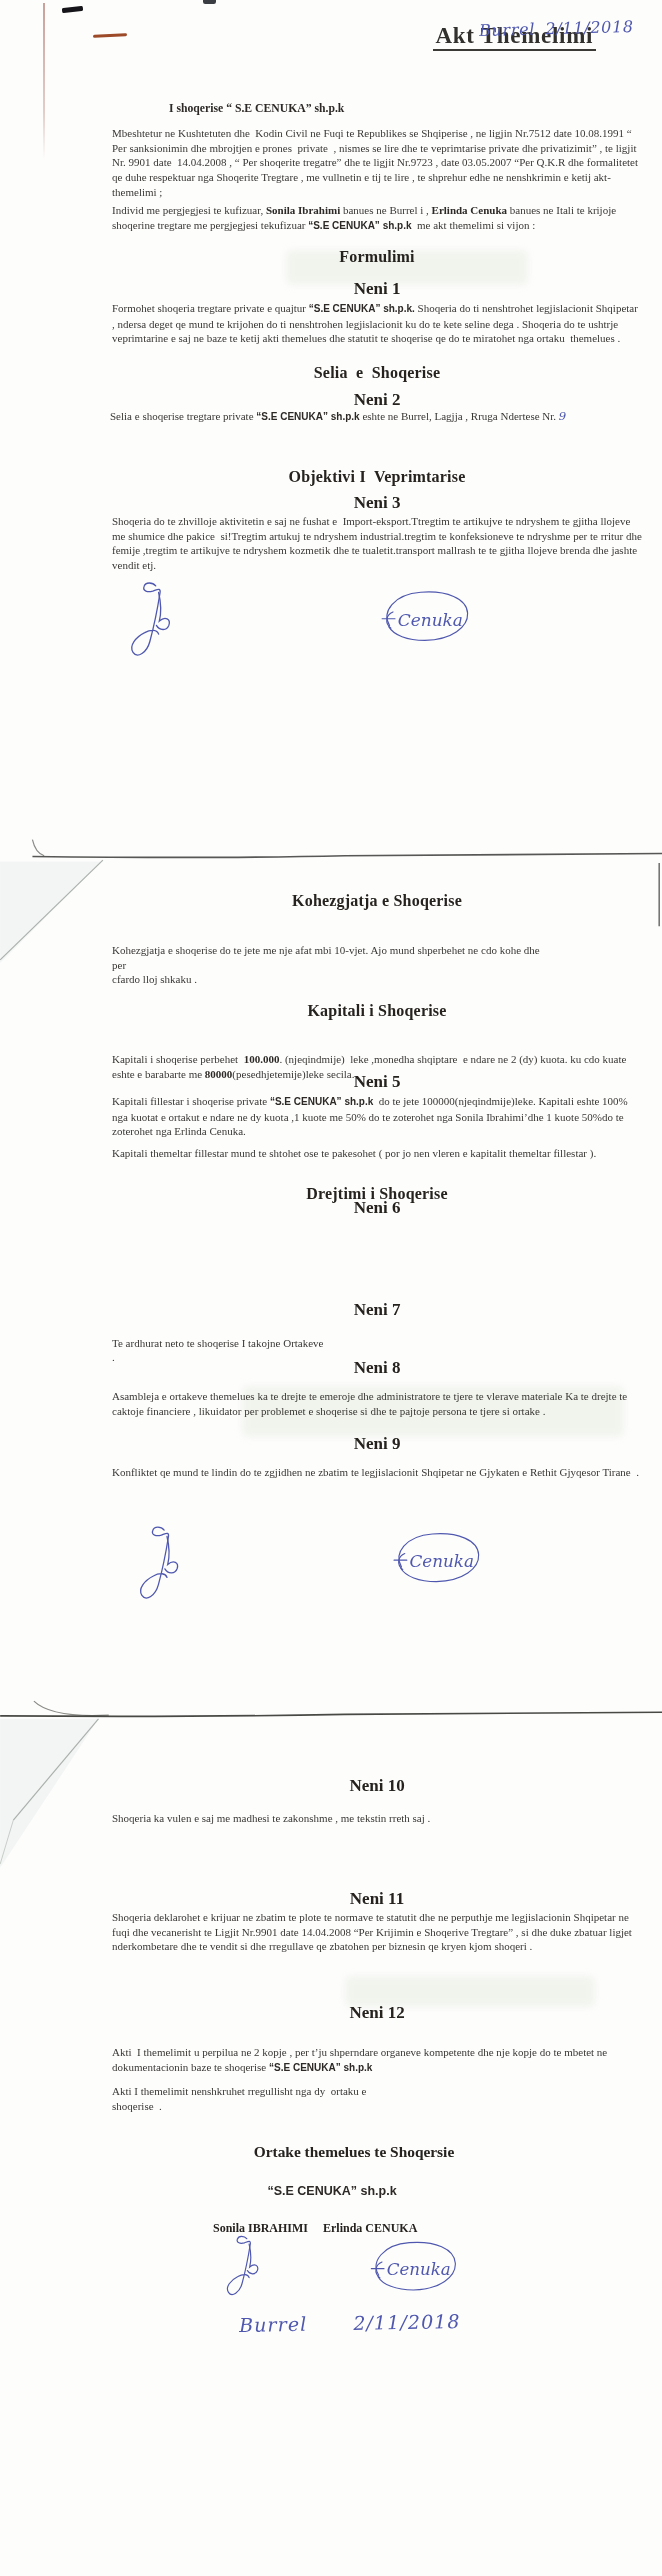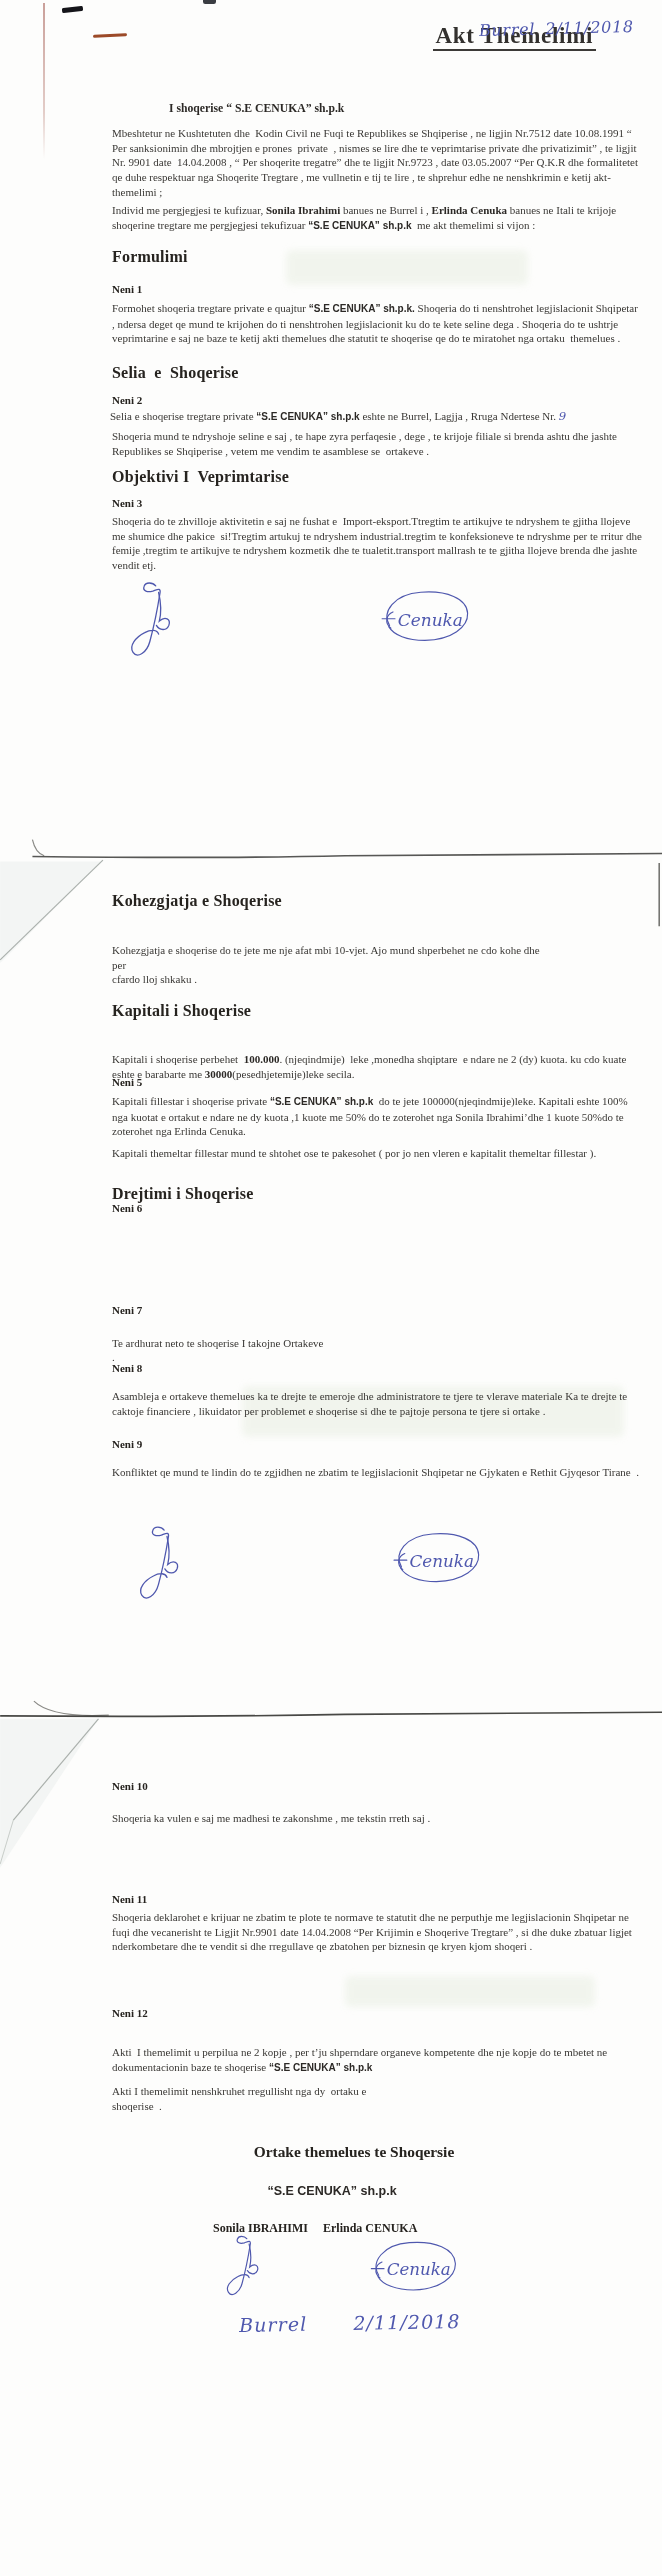--- a/index.html
+++ b/index.html
@@ -1,22 +1,22 @@
 <!DOCTYPE html>
 <html style="font-size:11.7px"><head>
 <meta charset="utf-8">
 <style>
   html,body{margin:0;padding:0;background:#ffffff;}
   .canvas{position:relative;width:663px;height:2576px;background:#fdfdfc;overflow:hidden;
           font-family:"Liberation Serif",serif;color:#343230;}
   .tx{position:absolute;left:112px;width:530px;font-size:11px;line-height:14.7px;margin:0;
       color:#3a3835;white-space:pre-wrap;}
-  .center{}
+  .center{text-align:center;}
   .h-big{font-size:16px;line-height:17.6px;font-weight:bold;color:#26231f;letter-spacing:0.2px;}
-  .h-neni{font-size:11px;font-weight:bold;color:#26231f;}
+  .h-neni{font-size:17px;font-weight:bold;color:#26231f;}
   .bs{font-weight:bold;color:#2c2926;}
   .co{font-family:"Liberation Sans",sans-serif;font-weight:bold;font-size:10px;color:#2c2926;}
   .nowrap{white-space:nowrap;width:558px;}
   .doc-title{position:absolute;left:112px;top:22px;width:484px;text-align:right;margin:0;}
   .doc-title span{font-size:23px;font-weight:bold;color:#33312e;letter-spacing:0.7px;
       border-bottom:2.2px solid #3c3a37;padding:0 2.9px 0.7px 2.9px;}
   .subtitle{position:absolute;left:153px;top:86px;font-size:11.7px;font-weight:bold;color:#2c2926;margin:16px;}
   .hw{font-family:"DejaVu Serif",serif;font-style:italic;color:#4f58ae;}
   .hw-topdate{position:absolute;left:479px;top:19px;font-size:16px;transform:rotate(-1.5deg);letter-spacing:0.7px;}
   .hw-topdate .d2{margin-left:10.3px;}
@@ -80,21 +80,20 @@
   <div class="tx center h-big" style="top:248px">Formulimi</div>
   <div class="tx center h-neni" style="top:282px">Neni 1</div>
 
   <p class="tx" style="top:301px"><span>Formohet shoqeria tregtare private e quajtur </span><span class="co">“S.E CENUKA” sh.p.k.</span><span> Shoqeria do ti nenshtrohet legjislacionit Shqipetar , ndersa deget qe mund te krijohen do ti nenshtrohen legjislacionit ku do te kete seline dega . Shoqeria do te ushtrje veprimtarine e saj ne baze te ketij akti themelues dhe statutit te shoqerise qe do te miratohet nga ortaku  themelues .</span></p>
 
   <div class="tx center h-big" style="top:364px">Selia  e  Shoqerise</div>
   <div class="tx center h-neni" style="top:393px">Neni 2</div>
 
   <p class="tx nowrap" style="top:409px;left:110px"><span>Selia e shoqerise tregtare private </span><span class="co">“S.E CENUKA” sh.p.k</span><span> eshte ne  Burrel, Lagjja , Rruga Ndertese Nr. </span><span class="hw hw-nine">9</span></p>
 
-  <p class="tx" style="top:429px">Shoqeria mund te ndryshoje seline e saj , te hape zyra perfaqesie , dege , te krijoje filiale si brenda ashtu dhe jashte Republikes se Shqiperise , vetem me vendim te asamblese se  ortakeve .</p>
 
   <div class="tx center h-big" style="top:468px">Objektivi I  Veprimtarise</div>
   <div class="tx center h-neni" style="top:496px">Neni 3</div>
 
   <p class="tx" style="top:514px">Shoqeria do te zhvilloje aktivitetin e saj ne fushat e  Import-eksport.Ttregtim te artikujve te ndryshem te gjitha llojeve me shumice dhe pakice  si!Tregtim artukuj te ndryshem industrial.tregtim te konfeksioneve te ndryshme per te rritur dhe femije ,tregtim te artikujve te ndryshem kozmetik dhe te tualetit.transport mallrash te te gjitha llojeve brenda dhe jashte vendit etj.</p>
 
   <div class="sig" style="left:125px;top:580px">
     <svg width="57" height="82" viewBox="0 0 78 112">
       <g stroke="#4f58ae" stroke-width="1.8" fill="none" stroke-linecap="round">
         <path d="M42 8 C38 3 28 2 26 9 C24 15 31 17 38 15 C44 13 49 10 48 17 C45 36 40 62 34 84 C30 99 17 108 11 99 C5 90 15 78 27 72 C36 67 44 68 46 74"></path>
@@ -114,21 +113,21 @@
   </div>
 
   <div class="tx center h-big" style="top:892px">Kohezgjatja e Shoqerise</div>
   <p class="tx" style="top:943px">Kohezgjatja e shoqerise do te jete me nje afat mbi 10-vjet. Ajo mund shperbehet ne cdo kohe dhe</p>
   <p class="tx" style="top:958px">per</p>
   <p class="tx" style="top:972px">cfardo lloj shkaku .</p>
 
   <div class="tx center h-big" style="top:1002px">Kapitali i Shoqerise</div>
   <div class="tx center h-neni" style="top:1075px">Neni 5</div>
 
-  <p class="tx" style="top:1052px"><span>Kapitali i shoqerise perbehet  </span><span class="bs">100.000</span><span>. (njeqindmije)  leke ,monedha shqiptare  e ndare ne 2 (dy) kuota. ku cdo kuate eshte e barabarte me </span><span class="bs">30000</span><span>(pesedhjetemije)leke secila.</span></p>
+  <p class="tx" style="top:1052px"><span>Kapitali i shoqerise perbehet  </span><span class="bs">100.000</span><span>. (njeqindmije)  leke ,monedha shqiptare  e ndare ne 2 (dy) kuota. ku cdo kuate eshte e barabarte me </span><span class="bs">80000</span><span>(pesedhjetemije)leke secila.</span></p>
 
   <p class="tx" style="top:1094px"><span>Kapitali fillestar i shoqerise private </span><span class="co">“S.E CENUKA” sh.p.k</span><span>  do te jete 100000(njeqindmije)leke. Kapitali eshte 100% nga kuotat e ortakut e ndare ne dy kuota ,1 kuote me 50% do te zoterohet nga Sonila Ibrahimi’dhe 1 kuote 50%do te zoterohet nga Erlinda Cenuka.</span></p>
 
   <p class="tx" style="top:1146px">Kapitali themeltar fillestar mund te shtohet ose te pakesohet ( por jo nen vleren e kapitalit themeltar fillestar ).</p>
 
   <div class="tx center h-big" style="top:1185px">Drejtimi i Shoqerise</div>
   <div class="tx center h-neni" style="top:1201px">Neni 6</div>
 
   <div class="tx center h-neni" style="top:1303px">Neni 7</div>
   <p class="tx" style="top:1336px">Te ardhurat neto te shoqerise I takojne Ortakeve</p>

